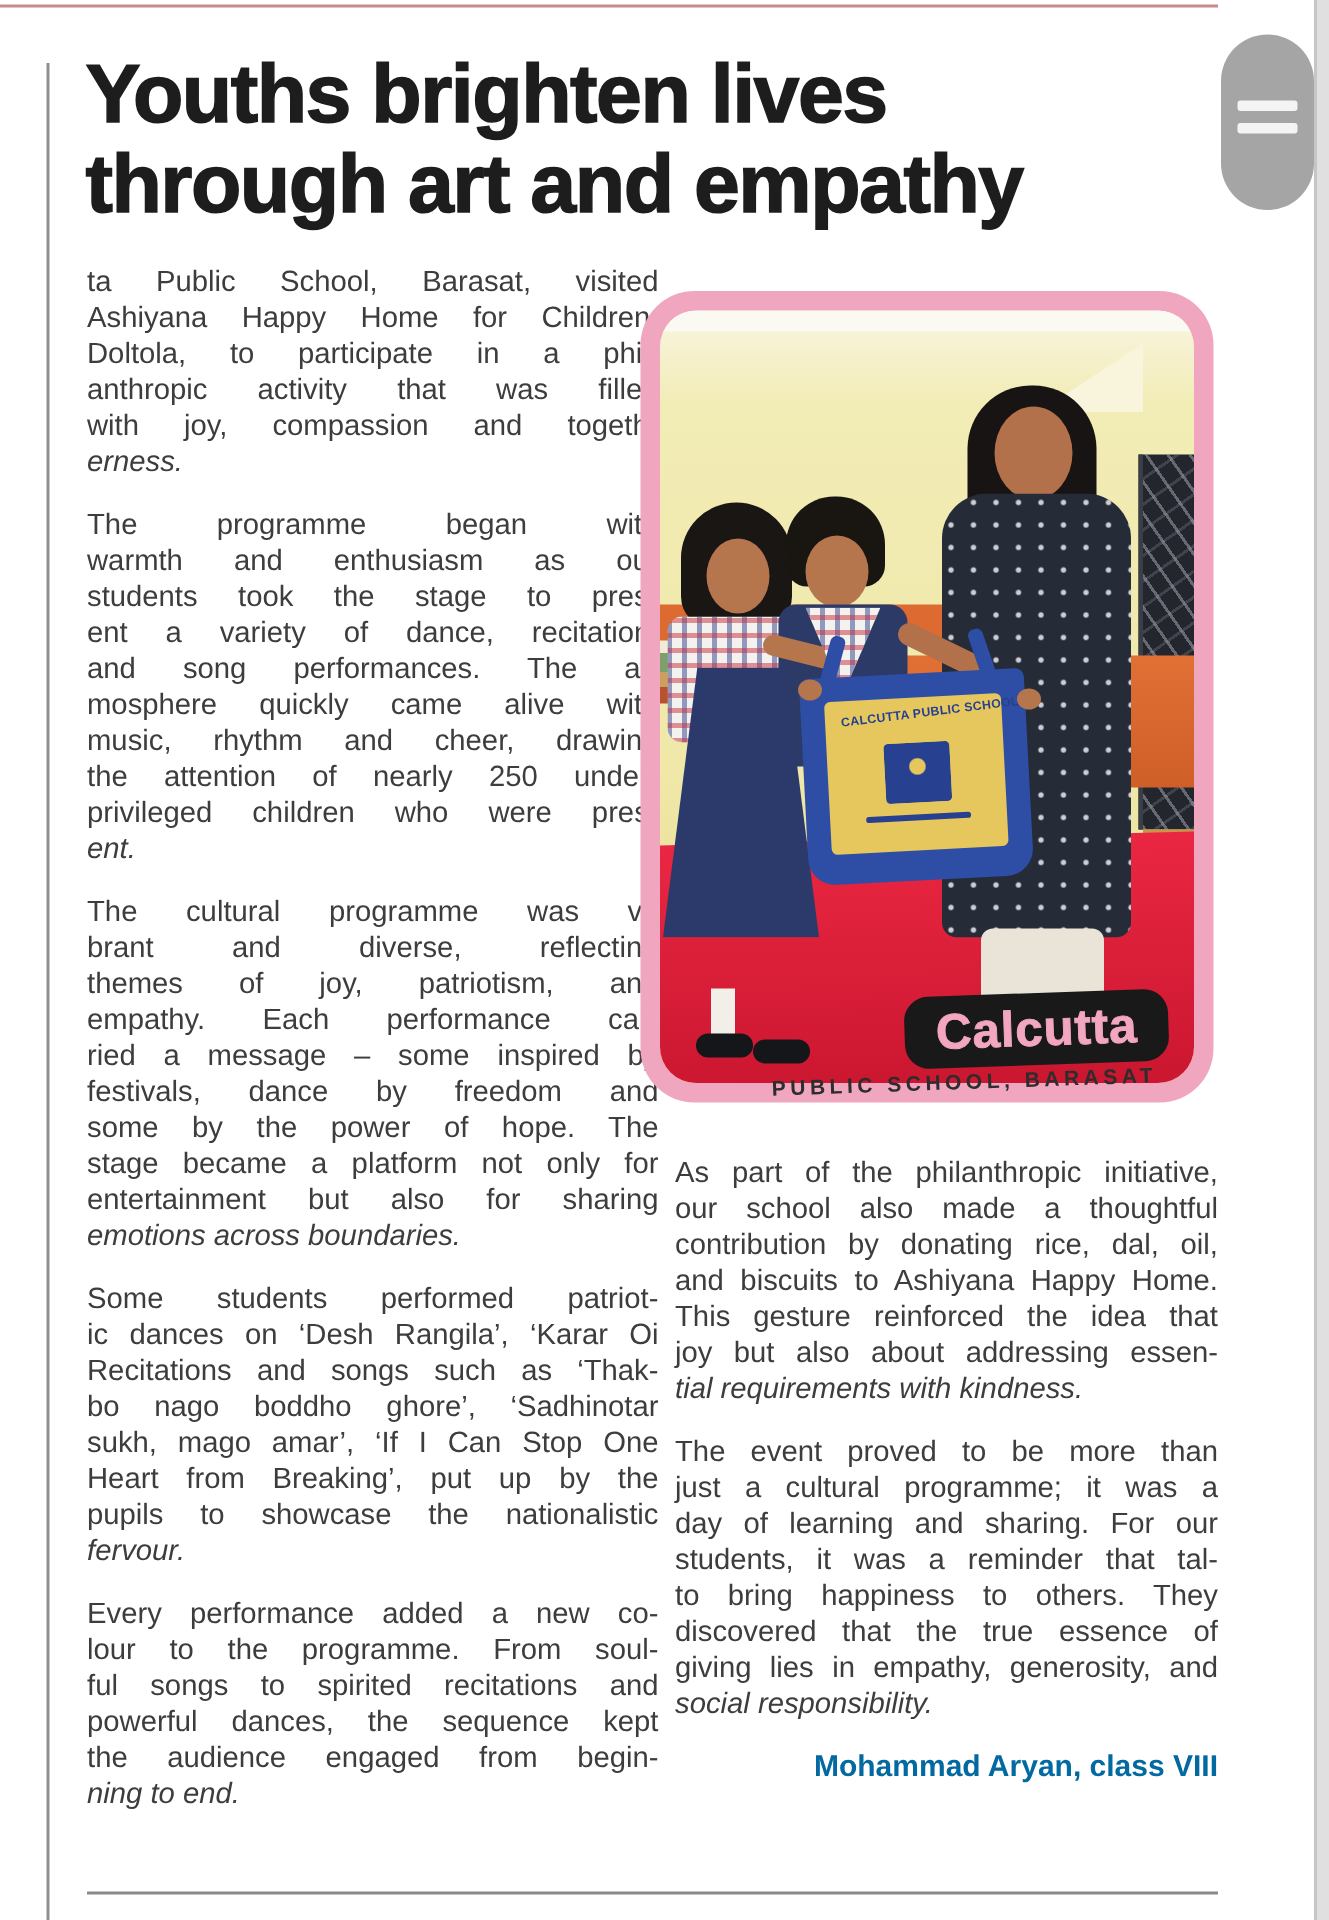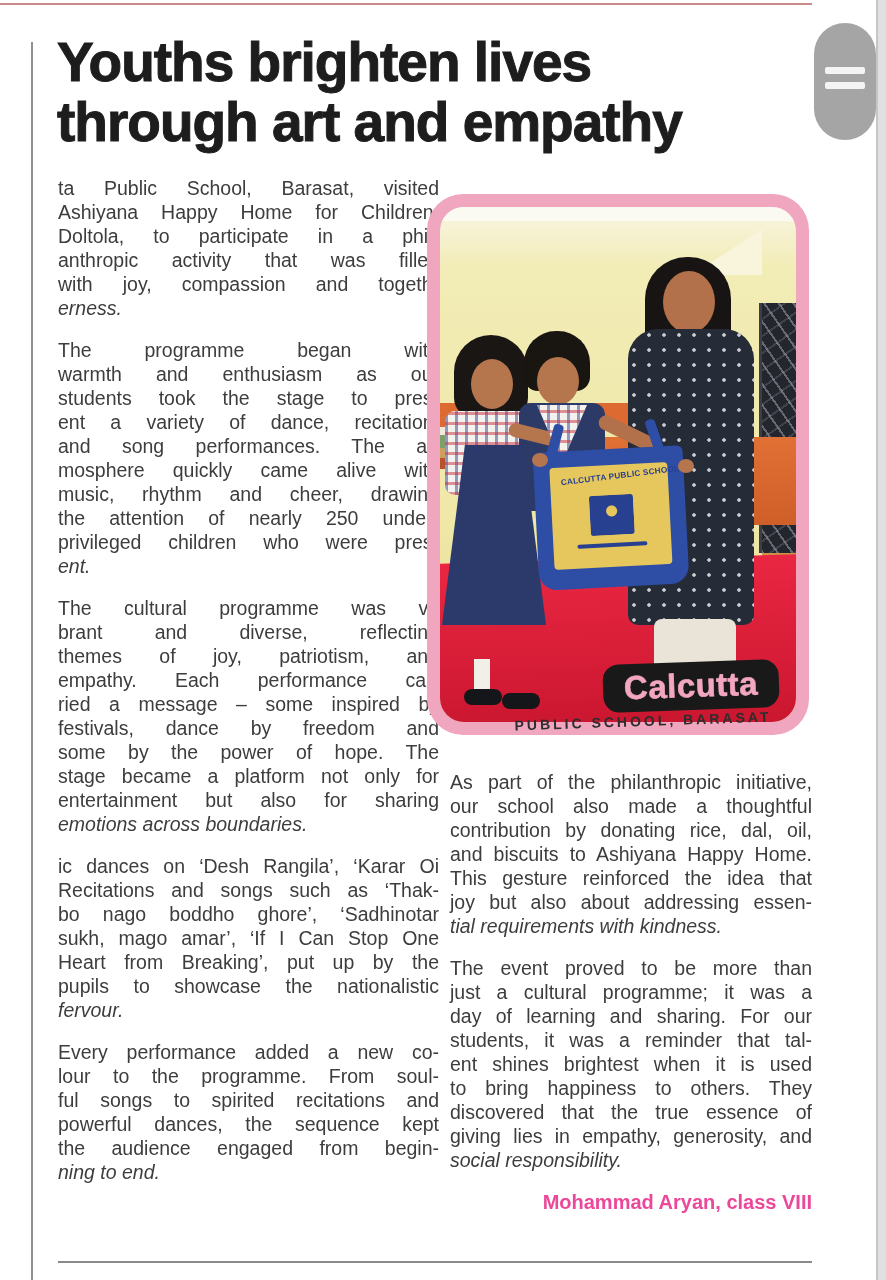--- a/index.html
+++ b/index.html
@@ -27,21 +27,21 @@
     font-size:55px;line-height:60px;font-weight:900;color:#1d1d1d;
     letter-spacing:-1px;white-space:nowrap;-webkit-text-stroke:1px #1d1d1d;
   }
   
   .col{position:absolute;color:#3d3d3d;font-size:19.5px;line-height:24px;}
   .col-left{left:58px;top:176px;width:381px;}
   .col-right{left:450px;top:750px;width:362px;margin-top:20px;}
   .para{margin:0 0 18px 0;}
   .para .line{text-align:justify;text-align-last:justify;text-justify:inter-word;}
   .para .line.last{text-align-last:left;font-style:italic;}
-  .byline{margin-top:14px;text-align:right;font-weight:bold;color:#ec4899;font-size:20px;}
+  .byline{margin-top:14px;text-align:right;font-weight:bold;color:#0369a1;font-size:20px;}
   
   .photo{
     position:absolute;left:427px;top:194px;width:382px;height:541px;margin:0;
     background:#f0a6be;border-radius:36px;
   }
   .photo-inner{
     position:absolute;left:13px;top:13px;width:356px;height:515px;
     border-radius:24px;overflow:hidden;background:linear-gradient(180deg,#f8f5e2 0%,#f2ecb6 12%,#efe8a8 60%,#ebe29c 75%,#e8df96 100%);
   }
   .ceiling{position:absolute;left:0;top:0;width:100%;height:14px;background:#fbfaf2;}
@@ -166,20 +166,21 @@
         <div class="line">themes of joy, patriotism, and</div>
         <div class="line">empathy. Each performance car-</div>
         <div class="line">ried a message – some inspired by</div>
         <div class="line">festivals, dance by freedom and</div>
         <div class="line">some by the power of hope. The</div>
         <div class="line">stage became a platform not only for</div>
         <div class="line">entertainment but also for sharing</div>
         <div class="line last">emotions across boundaries.</div>
       </div>
     <div class="para">
+        <div class="line">Some students performed patriot-</div>
         <div class="line">ic dances on ‘Desh Rangila’, ‘Karar Oi</div>
         <div class="line">Recitations and songs such as ‘Thak-</div>
         <div class="line">bo nago boddho ghore’, ‘Sadhinotar</div>
         <div class="line">sukh, mago amar’, ‘If I Can Stop One</div>
         <div class="line">Heart from Breaking’, put up by the</div>
         <div class="line">pupils to showcase the nationalistic</div>
         <div class="line last">fervour.</div>
       </div>
     <div class="para">
         <div class="line">Every performance added a new co-</div>
@@ -252,21 +253,20 @@
         <div class="line">and biscuits to Ashiyana Happy Home.</div>
         <div class="line">This gesture reinforced the idea that</div>
         <div class="line">joy but also about addressing essen-</div>
         <div class="line last">tial requirements with kindness.</div>
       </div>
     <div class="para">
         <div class="line">The event proved to be more than</div>
         <div class="line">just a cultural programme; it was a</div>
         <div class="line">day of learning and sharing. For our</div>
         <div class="line">students, it was a reminder that tal-</div>
-        <div class="line">ent shines brightest when it is used</div>
         <div class="line">to bring happiness to others. They</div>
         <div class="line">discovered that the true essence of</div>
         <div class="line">giving lies in empathy, generosity, and</div>
         <div class="line last">social responsibility.</div>
       </div>
     <div class="byline">Mohammad Aryan, class VIII</div>
   </div>
 
 </div>
 

